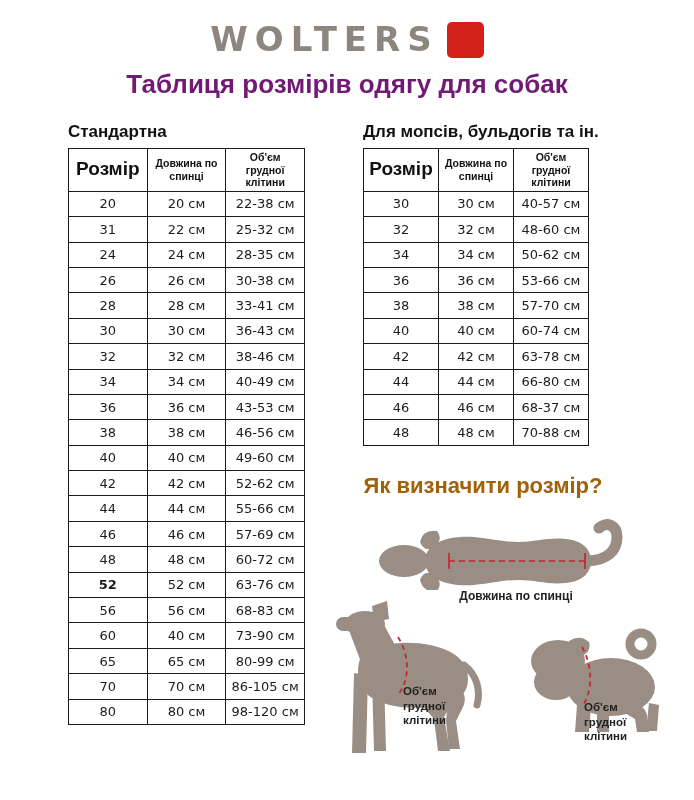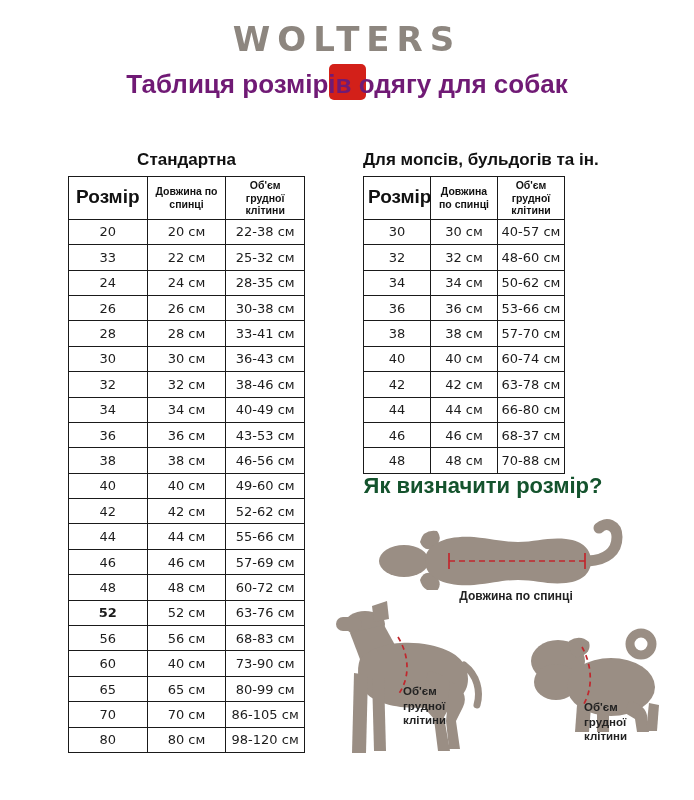--- a/index.html
+++ b/index.html
@@ -9,39 +9,39 @@
     --measure-red:#c1272d;
     --table-border:#1a1a1a;
     --text:#111111;
   }
   *{margin:0;padding:0;box-sizing:border-box;}
   html,body{background:#ffffff;}
   body{font-family:"Liberation Sans",sans-serif;color:var(--text);}
   .page{position:relative;width:694px;height:800px;background:#fff;overflow:hidden;}
 
   
-  .logo{position:absolute;left:0;top:22px;width:694px;display:flex;justify-content:center;align-items:center;gap:8px;flex-direction:column;}
+  .logo{position:absolute;left:0;top:22px;width:694px;display:flex;justify-content:center;gap:8px;}
   .logo-text{font-family:"DejaVu Sans",sans-serif;font-weight:bold;font-size:34px;letter-spacing:7px;color:var(--logo-gray);line-height:1;}
   .logo-square{display:inline-block;width:37px;height:36px;background:var(--accent-red);border-radius:5px;}
   .page-title{position:absolute;left:0;top:69px;width:694px;text-align:center;font-size:26px;font-weight:bold;color:#701a75;}
 
   
   .col{position:absolute;top:122px;}
   .col-left{left:68px;width:237px;}
-  .col-right{left:363px;width:202px;}
-  .table-title{font-size:17px;font-weight:bold;text-align:center;margin-bottom:6px;white-space:nowrap;margin-top:28px;}
+  .col-right{left:363px;width:226px;}
+  .table-title{font-size:17px;font-weight:bold;text-align:left;margin-bottom:6px;white-space:nowrap;}
   table{border-collapse:collapse;width:100%;table-layout:fixed;}
   th,td{border:1.6px solid var(--table-border);text-align:center;vertical-align:middle;}
   th{height:40px;font-size:10.5px;line-height:1.2;padding:2px 4px;font-weight:bold;}
   th:first-child{font-size:19px;}
   td{height:25.4px;font-family:"DejaVu Sans",sans-serif;font-size:13px;color:#1c1c1c;padding:0;}
   td.bold-cell{font-weight:bold;}
 
   
-  .guide-title{position:absolute;left:338px;top:473px;width:290px;text-align:center;font-size:22px;font-weight:bold;color:#14532d;}
+  .guide-title{position:absolute;left:338px;top:473px;width:290px;text-align:center;font-size:22px;font-weight:bold;color:#a16207;}
   .dog-top-svg{position:absolute;left:378px;top:512px;width:262px;height:78px;}
   .dog-side-svg{position:absolute;left:332px;top:601px;width:158px;height:156px;}
   .dog-pug-svg{position:absolute;left:525px;top:627px;width:140px;height:107px;}
   .caption{position:absolute;font-size:12px;font-weight:bold;color:#222;}
   .back-label{left:426px;top:589px;width:180px;text-align:center;}
   .chest-label{width:56px;font-size:11.5px;line-height:1.28;text-align:left;}
   .chest-label-left{left:403px;top:684px;}
   .chest-label-right{left:584px;top:700px;}
 
   .sil{fill:var(--silhouette);}
@@ -70,21 +70,21 @@
             <th>Об'єм грудної клітини</th>
           </tr>
         </thead>
       <tbody>
           <tr>
             <td>20</td>
             <td>20 см</td>
             <td>22-38 см</td>
           </tr>
           <tr>
-            <td>33</td>
+            <td>31</td>
             <td>22 см</td>
             <td>25-32 см</td>
           </tr>
           <tr>
             <td>24</td>
             <td>24 см</td>
             <td>28-35 см</td>
           </tr>
           <tr>
             <td>26</td>

